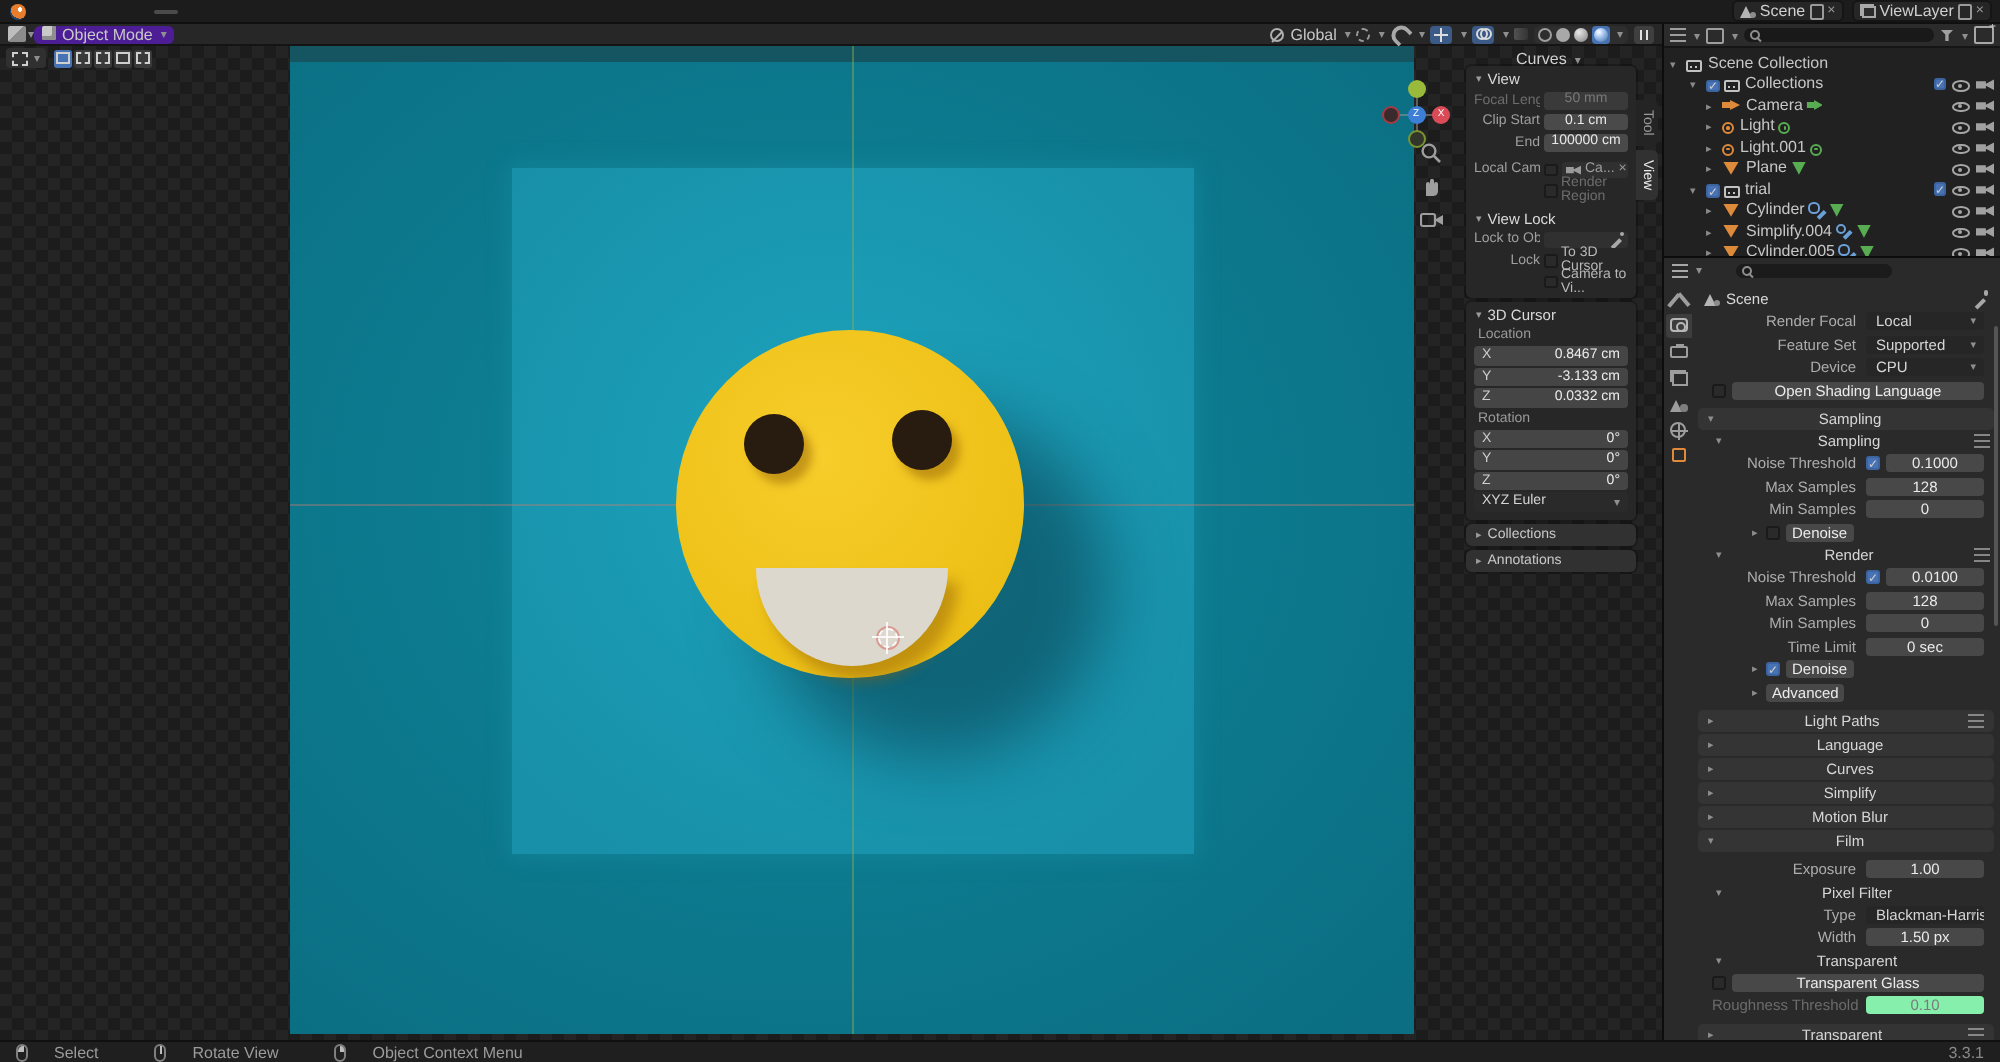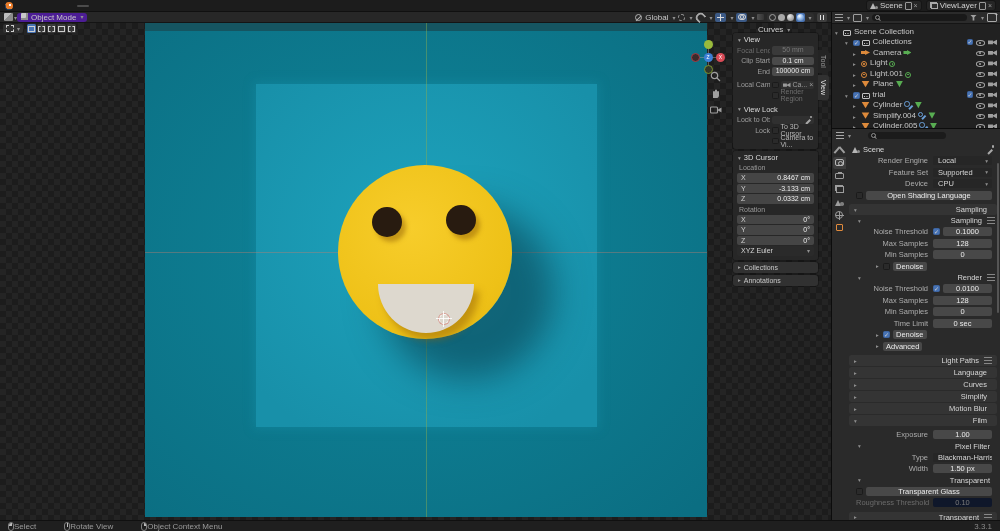--- a/index.html
+++ b/index.html
@@ -136,35 +136,35 @@
   .i-dropper::after{content:"";position:absolute;right:0;top:0;width:2.5px;height:2.5px;border-radius:50%;background:#a8a8a8}
   .prow{display:flex;align-items:center;height:11.5px;padding:0 8px 0 10px;box-sizing:border-box;position:relative;white-space:nowrap}
   .prow .car{width:7px;color:#8e8e8e;font-size:5.5px;flex:none}
   .plabel{flex:0 0 72px;text-align:right;padding-right:5px;color:#adadad;overflow:hidden}
   .pcell{flex:1;display:flex;align-items:center;gap:3px;min-width:0}
   .valbox{flex:1;height:9px;line-height:9px;background:#484848;border-radius:2px;text-align:center;color:#ebebeb;padding:0 3px;overflow:hidden}
   .prow.drop .valbox{background:#262626;text-align:left;padding-left:5px;color:#d5d5d5;position:relative}
   .ddc{display:none}
   .ddc.on{display:block;position:absolute;right:12px;color:#8e8e8e;font-size:5.5px}
   .prow.dis .plabel{color:#6b6b6b}
-  .prow.dis .valbox{background:#0f172a;color:#7a7a7a}
+  .prow.dis .valbox{background:#86efac;color:#7a7a7a}
   .prow.sec{background:#343434;border-radius:2.5px;margin:1px 3px 0;height:11px;padding:0 5px}
-  .prow.sec .plabel{flex:1;text-align:right;padding-left:2px;color:#d6d6d6}
+  .prow.sec .plabel{flex:1;text-align:center;padding-left:2px;color:#d6d6d6}
   .prow.sec.sub{background:none;margin:0;padding-left:12px}
   .prow.fold{padding-left:30px}
   .prow.fold .pcell{flex:none}
   .prow.mt{margin-top:3px}
   .preset{display:none}
   .preset.on{display:block;margin-left:auto;width:8px;height:7px;background:repeating-linear-gradient(#969696 0 1px,transparent 1px 3px);opacity:.85}
   .cbx.on{background:#4772b3;border-color:#3c64a0}
   .pr-scroll{position:absolute;right:1px;top:20px;width:2px;height:150px;background:#555;border-radius:2px}
   
   .statusbar{position:absolute;left:0;top:520px;width:1000px;height:11px;background:#1f1f1f;border-top:1px solid #101010;
              display:flex;align-items:center;padding:0 8px;box-sizing:border-box;z-index:30;color:#9b9b9b}
-  .sb-item{display:flex;align-items:flex-end;gap:0;margin-right:28px}
+  .sb-item{display:flex;align-items:flex-end;gap:13px;margin-right:28px}
   .ms{width:6px;height:9px;border:1px solid #7f7f7f;border-radius:3px;position:relative;flex:none;box-sizing:border-box}
   .ms::before{content:"";position:absolute;background:#bdbdbd}
   .ms.left::before{left:0;top:0;width:2.5px;height:3.5px;border-radius:2.5px 0 0 0}
   .ms.mid::before{left:1.5px;top:0;width:1.5px;height:4px}
   .ms.right::before{right:0;top:0;width:2.5px;height:3.5px;border-radius:0 2.5px 0 0}
   .sb-version{margin-left:auto;color:#8a8a8a}
   
   .viewport{position:absolute;left:0;top:23px;width:831px;height:497px;overflow:hidden;
     background:conic-gradient(#242424 25%,#1c1c1c 0 50%,#242424 0 75%,#1c1c1c 0);background-size:12px 12px}
   .renderplane{position:absolute;left:145px;top:-1px;width:562px;height:495px;
@@ -692,21 +692,21 @@
     <div class="pr-body">
       <div class="crumb">
         <span class="ic ic-scene"></span>
         <span class="ctext">Scene</span>
         <span class="i-dropper"></span>
       </div>
       <div>
 
       <div class="prow drop">
 
-            <span class="plabel">Render Engine</span>
+            <span class="plabel">Render Focal</span>
             <span class="pcell">
 
               <span class="valbox">Local</span>
               <span class="ddc on">▾</span>
             </span>
 
           </div>
           <div class="prow drop">
 
             <span class="plabel">Feature Set</span>

